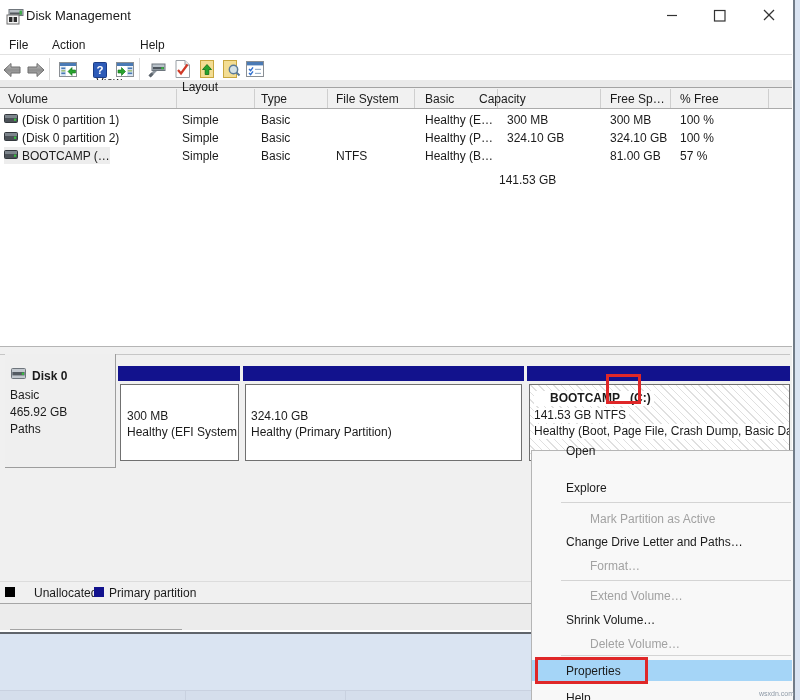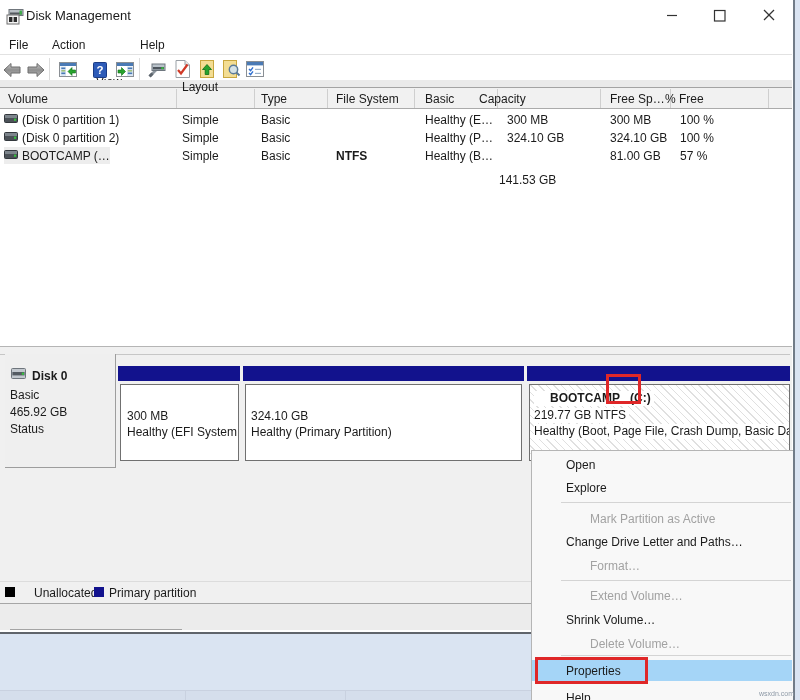--- a/index.html
+++ b/index.html
@@ -127,21 +127,21 @@
 <div class="vline" style="left:600px;top:89px;height:19px;"></div>
 <div class="vline" style="left:670px;top:89px;height:19px;"></div>
 <div class="vline" style="left:768px;top:89px;height:19px;"></div>
 <div class="t" style="left:8px;top:92px;">Volume</div>
 <div class="t" style="left:182px;top:80px;text-align:right;">Layout</div>
 <div class="t" style="left:261px;top:92px;">Type</div>
 <div class="t" style="left:336px;top:92px;">File System</div>
 <div class="t" style="left:425px;top:92px;">Basic</div>
 <div class="t" style="left:479px;top:92px;">Capacity</div>
 <div class="t" style="left:610px;top:92px;">Free Sp…</div>
-<div class="t" style="left:665px;top:92px;text-align:center;">% Free</div>
+<div class="t" style="left:680px;top:92px;text-align:center;">% Free</div>
 
 <div class="a" style="left:4px;top:147px;width:106px;height:17px;background:#ededed;"></div>
 
 <svg class="a" style="left:4px;top:114px;" width="14" height="9" viewBox="0 0 14 9">
   <rect x="0.5" y="0.5" width="13" height="8" rx="1" fill="#4b5157" stroke="#33383d"></rect>
   <rect x="1" y="1" width="12" height="3" fill="#7d858c"></rect>
   <rect x="10" y="4.6" width="2.2" height="2.2" fill="#35c13d"></rect>
 </svg>
 <svg class="a" style="left:4px;top:132px;" width="14" height="9" viewBox="0 0 14 9">
   <rect x="0.5" y="0.5" width="13" height="8" rx="1" fill="#4b5157" stroke="#33383d"></rect>
@@ -166,75 +166,75 @@
 <div class="t" style="left:182px;top:131px;">Simple</div>
 <div class="t" style="left:261px;top:131px;">Basic</div>
 <div class="t" style="left:425px;top:131px;">Healthy (P…</div>
 <div class="t" style="left:507px;top:131px;">324.10 GB</div>
 <div class="t" style="left:610px;top:131px;">324.10 GB</div>
 <div class="t" style="left:680px;top:131px;">100 %</div>
 
 <div class="t" style="left:22px;top:149px;">BOOTCAMP (…</div>
 <div class="t" style="left:182px;top:149px;">Simple</div>
 <div class="t" style="left:261px;top:149px;">Basic</div>
-<div class="t" style="left:336px;top:149px;font-weight:bold;">NTFS</div>
+<div class="t" style="left:336px;top:149px;">NTFS</div>
 <div class="t" style="left:425px;top:149px;">Healthy (B…</div>
 <div class="t" style="left:499px;top:149px;margin-top:24px;">141.53 GB</div>
 <div class="t" style="left:610px;top:149px;">81.00 GB</div>
 <div class="t" style="left:680px;top:149px;">57 %</div>
 
 <div class="a" style="left:0;top:346px;width:792px;height:1px;background:#b5b5b5;"></div>
 <div class="a" style="left:0;top:347px;width:792px;height:257px;background:#f0f0f0;"></div>
 <div class="a" style="left:0;top:354px;width:790px;height:1px;background:#c6c6c6;"></div>
 
 <div class="a" style="left:5px;top:354px;width:110px;height:113px;background:#efefef;
      border-right:1px solid #9d9d9d;border-bottom:1px solid #9d9d9d;"></div>
 <svg class="a" style="left:11px;top:368px;" width="15" height="11" viewBox="0 0 15 11">
   <rect x="0.5" y="0.5" width="14" height="10" rx="1" fill="#c2c8ce" stroke="#6e757c"></rect>
   <rect x="1.4" y="4" width="12.2" height="3.4" fill="#545b62"></rect>
   <rect x="10.8" y="4.6" width="2.2" height="2.2" fill="#35c13d"></rect>
 </svg>
 <div class="t" style="left:32px;top:369px;font-weight:bold;">Disk 0</div>
 <div class="t" style="left:10px;top:388px;">Basic</div>
 <div class="t" style="left:10px;top:405px;">465.92 GB</div>
-<div class="t" style="left:10px;top:422px;">Status</div>
+<div class="t" style="left:10px;top:422px;">Paths</div>
 
 <div class="a" style="left:118px;top:366px;width:122px;height:15px;background:#12128d;"></div>
 <div class="a" style="left:243px;top:366px;width:281px;height:15px;background:#12128d;"></div>
 <div class="a" style="left:527px;top:366px;width:263px;height:15px;background:#12128d;"></div>
 
 <div class="a" style="left:120px;top:384px;width:117px;height:75px;background:#fff;border:1px solid #707070;overflow:hidden;">
   <div class="t" style="left:6px;top:24px;">300 MB</div>
   <div class="t" style="left:6px;top:40px;">Healthy (EFI System Partition)</div>
 </div>
 <div class="a" style="left:245px;top:384px;width:275px;height:75px;background:#fff;border:1px solid #707070;overflow:hidden;">
   <div class="t" style="left:5px;top:24px;">324.10 GB</div>
   <div class="t" style="left:5px;top:40px;">Healthy (Primary Partition)</div>
 </div>
 <div class="a" style="left:529px;top:384px;width:259px;height:75px;border:1px solid #707070;overflow:hidden;
      background:repeating-linear-gradient(45deg,#ffffff 0 4.4px,#e0e0e0 4.4px 5.4px);">
   <div class="t" style="left:4px;top:6px;font-weight:bold;background:#fff;padding:0 3px 1px 16px;">BOOTCAMP&nbsp;&nbsp;&nbsp;(C:)</div>
-  <div class="t" style="left:4px;top:23px;background:#fff;padding:0 3px 1px 0;">219.77 GB NTFS</div>
+  <div class="t" style="left:4px;top:23px;background:#fff;padding:0 3px 1px 0;">141.53 GB NTFS</div>
   <div class="t" style="left:4px;top:39px;background:#fff;padding:0 3px 1px 0;">Healthy (Boot, Page File, Crash Dump, Basic Data Partition)</div>
 </div>
 
 <div class="a" style="left:0;top:581px;width:792px;height:1px;background:#dcdcdc;"></div>
 <div class="a" style="left:5px;top:587px;width:10px;height:10px;background:#000;"></div>
 <div class="t" style="left:18px;top:586px;margin-left:16px;">Unallocated</div>
 <div class="a" style="left:94px;top:587px;width:10px;height:10px;background:#12128d;"></div>
 <div class="t" style="left:109px;top:586px;">Primary partition</div>
 <div class="a" style="left:0;top:603px;width:792px;height:1px;background:#a6a6a6;"></div>
 
 <div class="a" style="left:0;top:604px;width:793px;height:26px;background:#ececec;"></div>
 <div class="a" style="left:10px;top:628.8px;width:172px;height:1.4px;opacity:.55;
      background:#6a6a6a;filter:blur(0.6px);"></div>
 
 <div class="a" style="left:531px;top:450px;width:262px;height:250px;background:#f8f8f8;
      border-left:1px solid #b5b5b5;border-top:1px solid #b5b5b5;box-sizing:border-box;"></div>
-<div class="t" style="left:566px;top:458px;">Open</div>
+<div class="t" style="left:566px;top:444px;">Open</div>
 <div class="t" style="left:566px;top:481px;">Explore</div>
 <div class="a" style="left:561px;top:502px;width:230px;height:1px;background:#d4d4d4;"></div>
 <div class="t gray" style="left:566px;top:512px;">Mark Partition as Active</div>
 <div class="t" style="left:566px;top:535px;">Change Drive Letter and Paths…</div>
 <div class="t gray" style="left:566px;top:559px;">Format…</div>
 <div class="a" style="left:561px;top:580px;width:230px;height:1px;background:#d4d4d4;"></div>
 <div class="t gray" style="left:566px;top:589px;">Extend Volume…</div>
 <div class="t" style="left:566px;top:613px;">Shrink Volume…</div>
 <div class="t gray" style="left:566px;top:637px;">Delete Volume…</div>
 <div class="a" style="left:561px;top:655px;width:230px;height:1px;background:#d4d4d4;"></div>

